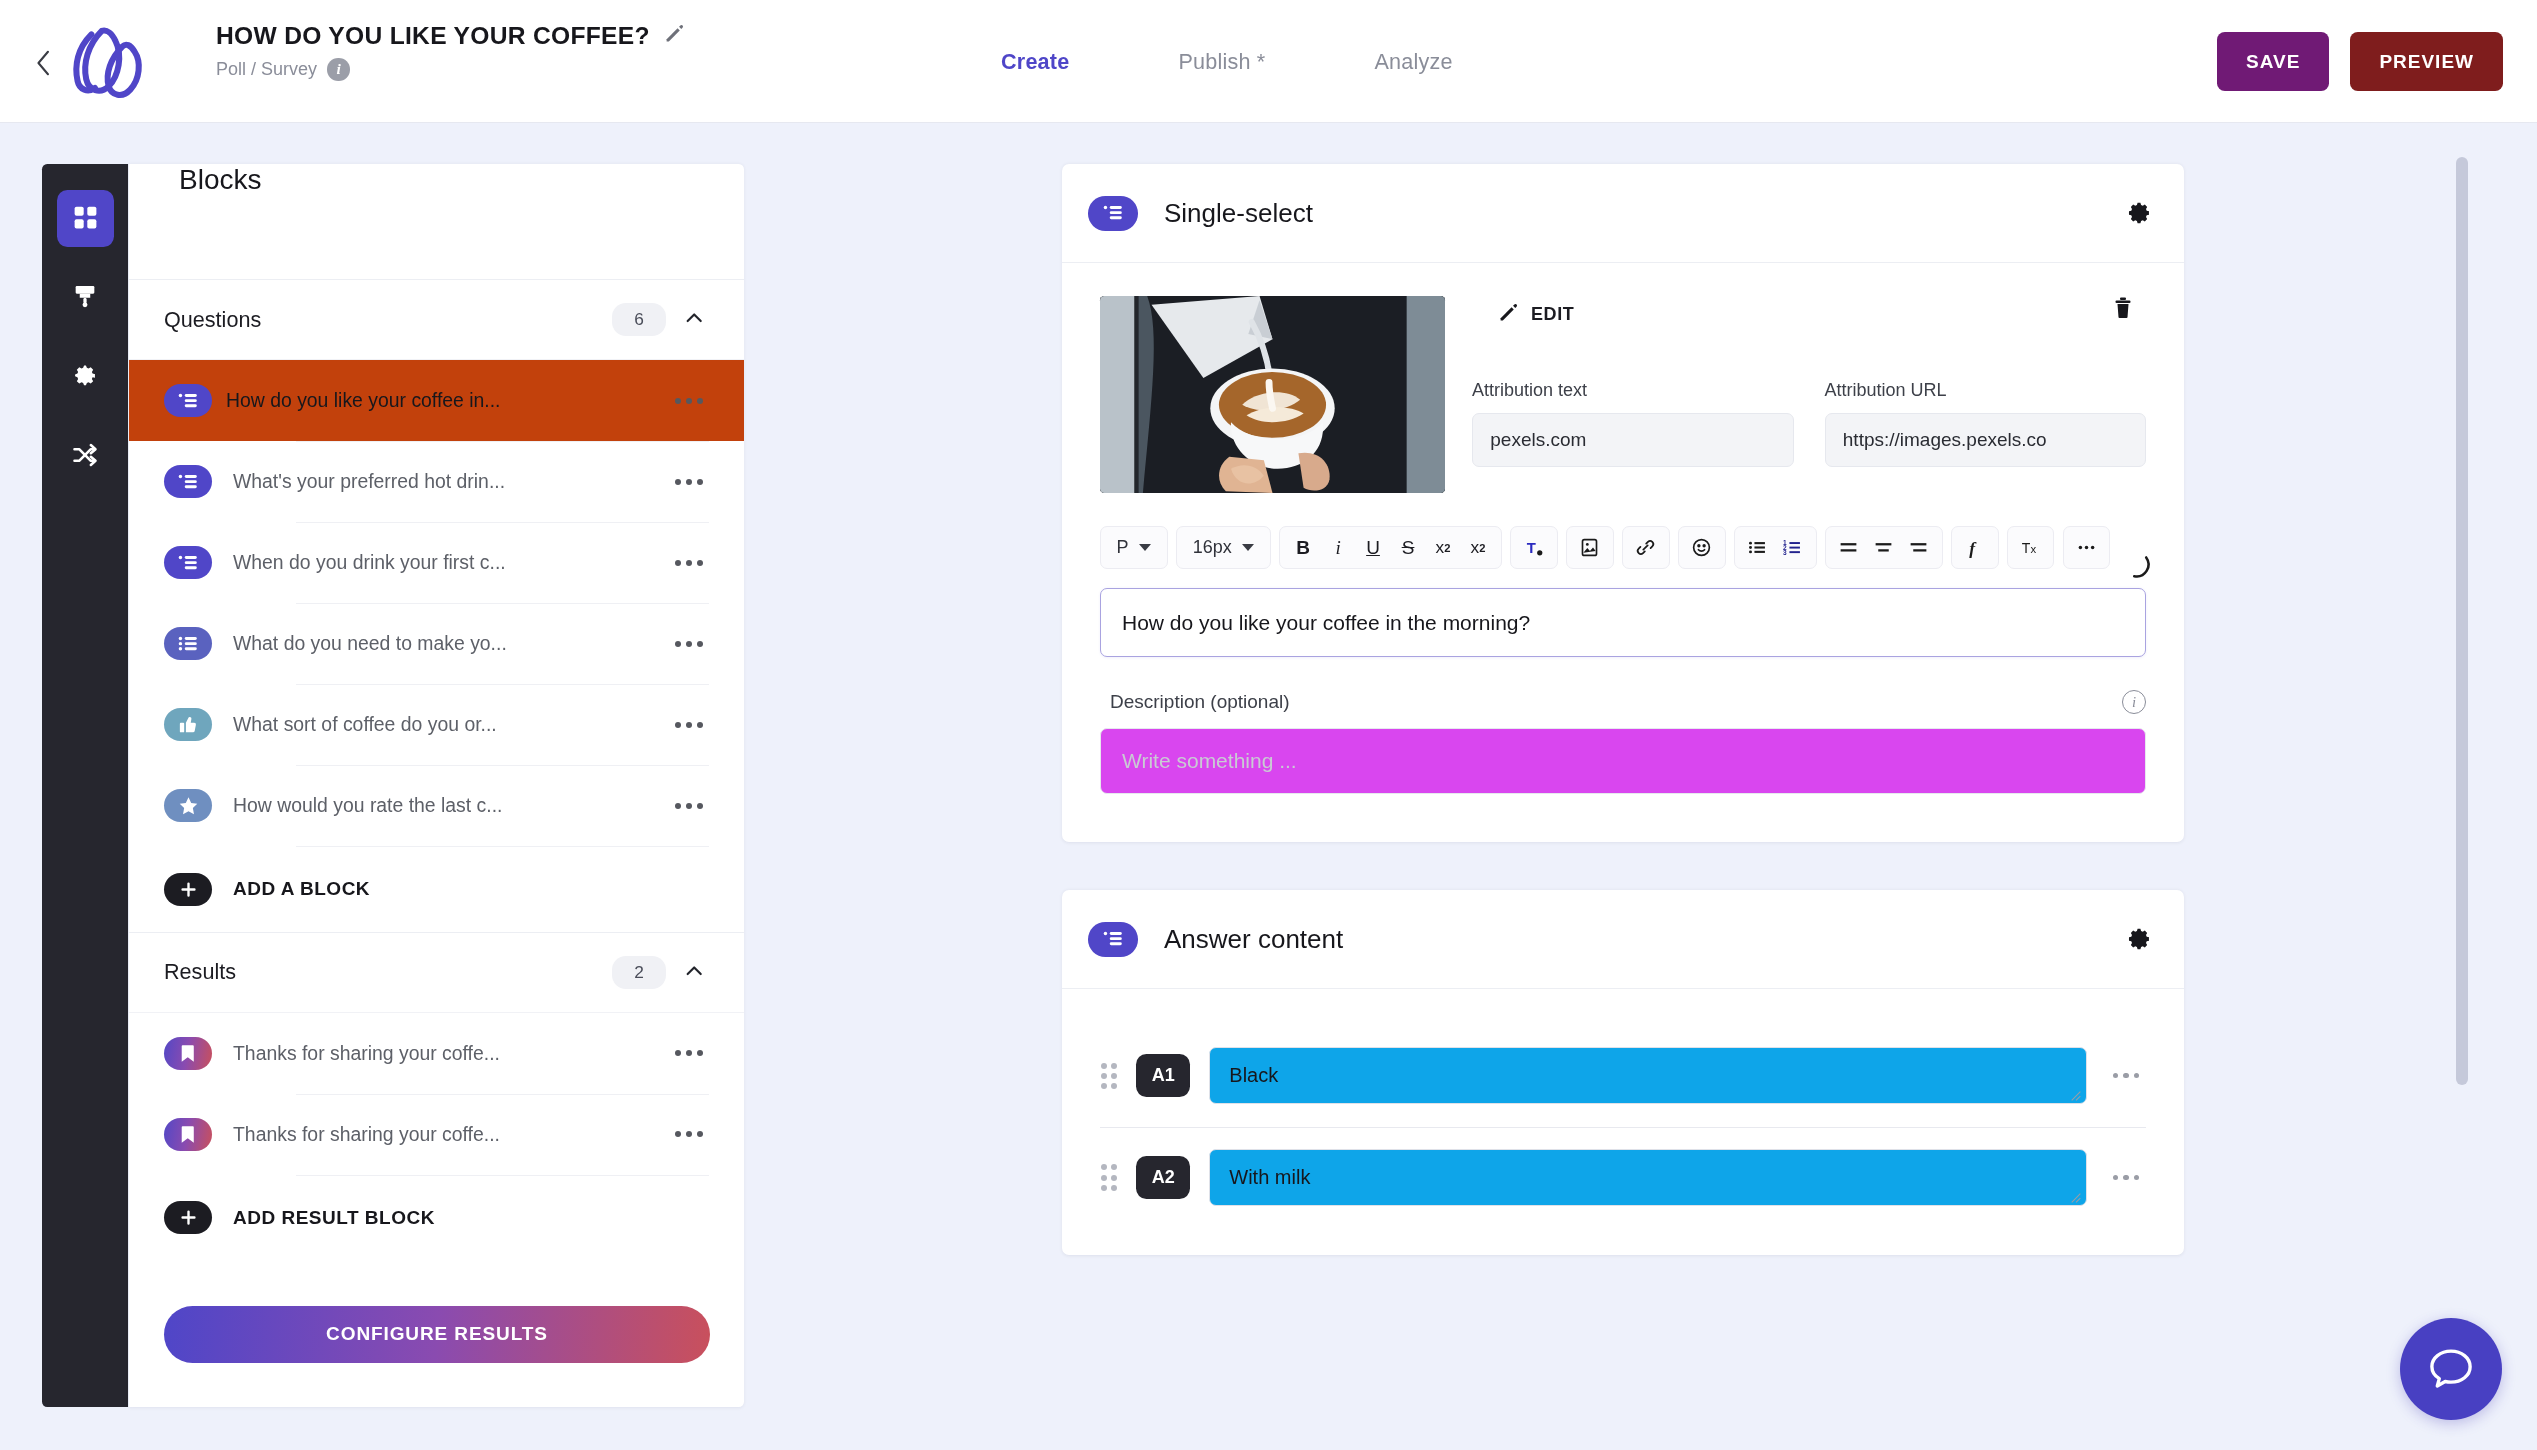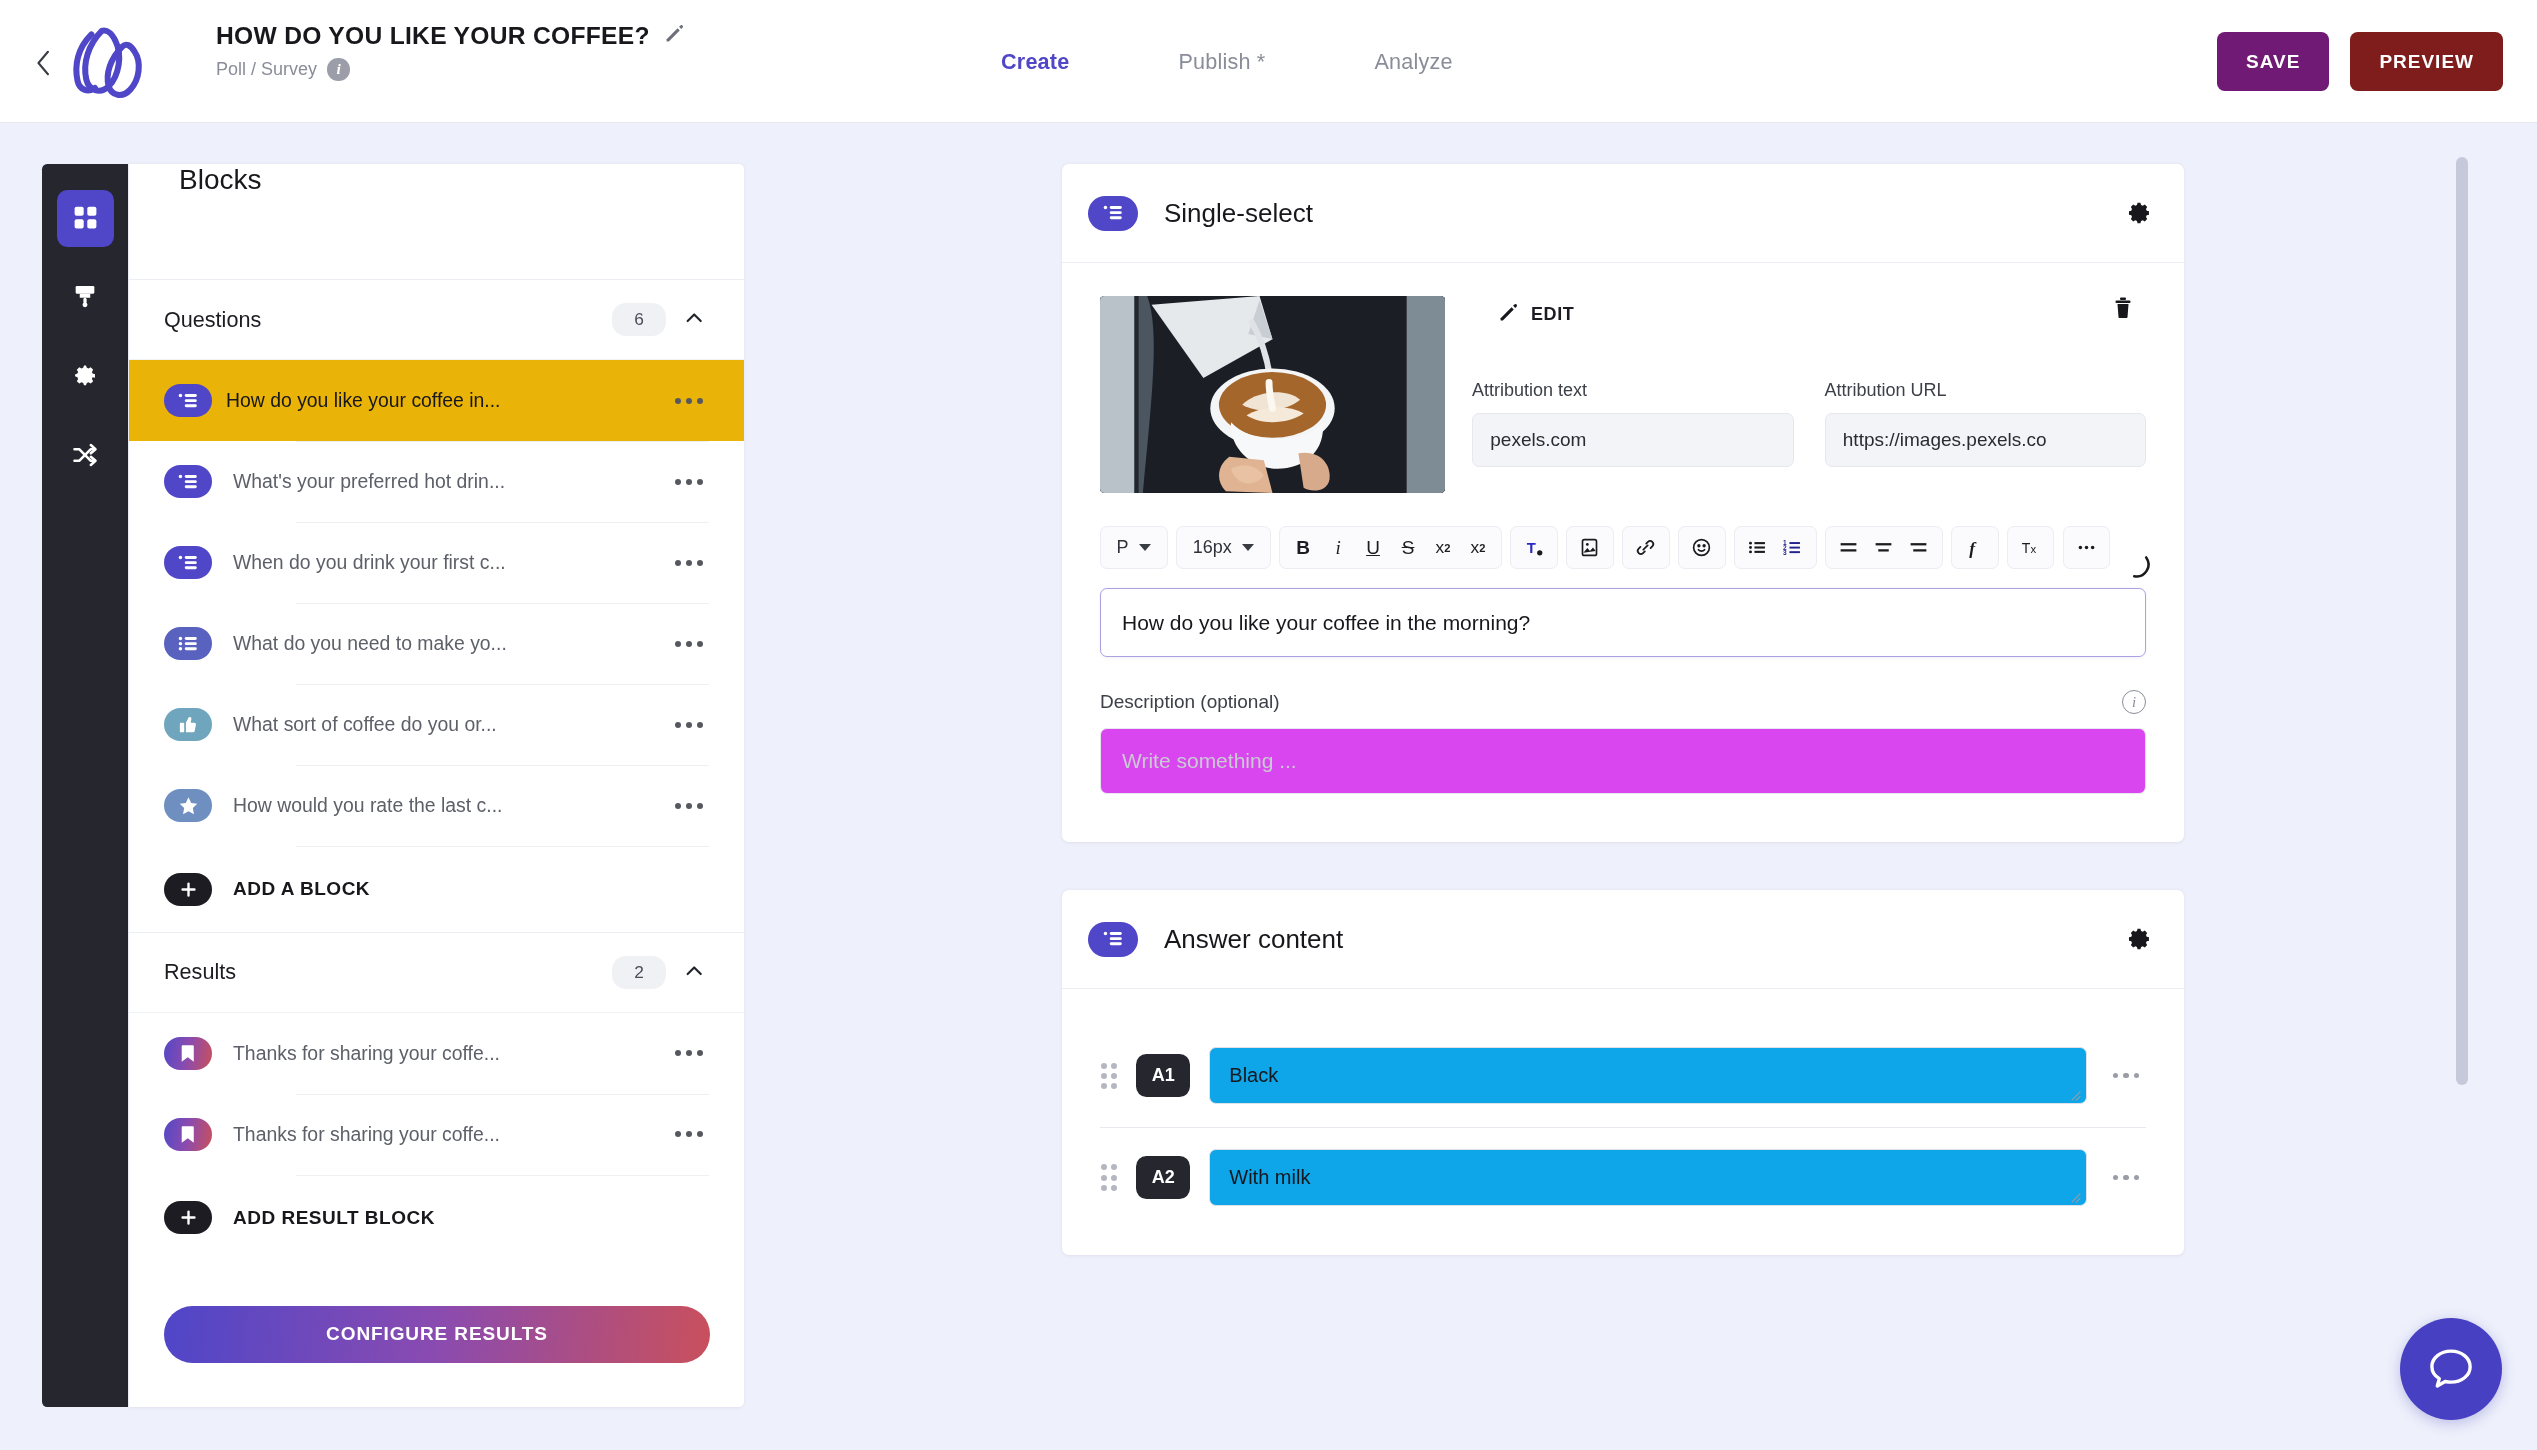--- a/index.html
+++ b/index.html
@@ -122,21 +122,21 @@
     cursor: pointer;
   }
   .chev-btn { width: 29px; height: 29px; display: flex; align-items: center; justify-content: center; cursor: pointer; }
 
   .block-list { border-top: 0.9px solid #f1f2f6; }
   .block-row {
     display: flex; align-items: center; gap: 21px;
     padding: 0 35px; height: 81px; cursor: pointer;
     position: relative;
   }
-  .block-row.selected { background: #eab308; gap: 14px; }
+  .block-row.selected { background: #c2410c; gap: 14px; }
   .block-row + .block-row::before {
     content: ""; position: absolute; left: 167px; right: 35px; top: 0;
     height: 0.9px; background: #eff0f4;
   }
   .qicon {
     width: 48px; height: 33px; border-radius: 16.4px; flex: none;
     display: flex; align-items: center; justify-content: center;
   }
   .qicon.single { background: #5046c8; }
   .qicon.multi  { background: #5a62bf; }
@@ -266,21 +266,21 @@
     border: 1.7px solid #a9a3e0; border-radius: 7px;
     background: #fff; font-size: 21px; color: #17171c;
     padding: 0 21px; outline: none;
     font-family: "Liberation Sans", sans-serif;
     box-shadow: 0 0.9px 2.6px rgba(80,70,200,0.08);
   }
 
   .desc-head {
     display: flex; align-items: center; margin-top: 33px;
   }
-  .desc-label { font-size: 19px; color: #3d4049; flex: 1; }
+  .desc-label { font-size: 19px; color: #3d4049; flex: 1; margin-left: 10px; }
   .info-outline {
     width: 24px; height: 24px; border-radius: 50%;
     border: 1.7px solid #8a8d99; color: #8a8d99;
     display: flex; align-items: center; justify-content: center;
     font-size: 14.7px; font-family: "Liberation Serif", serif; font-style: italic;
     cursor: pointer;
   }
   .desc-input {
     margin-top: 14px; width: 100%; height: 66px;
     border: 0.9px solid #e6e8ee; border-radius: 7px; background: #d946ef;

